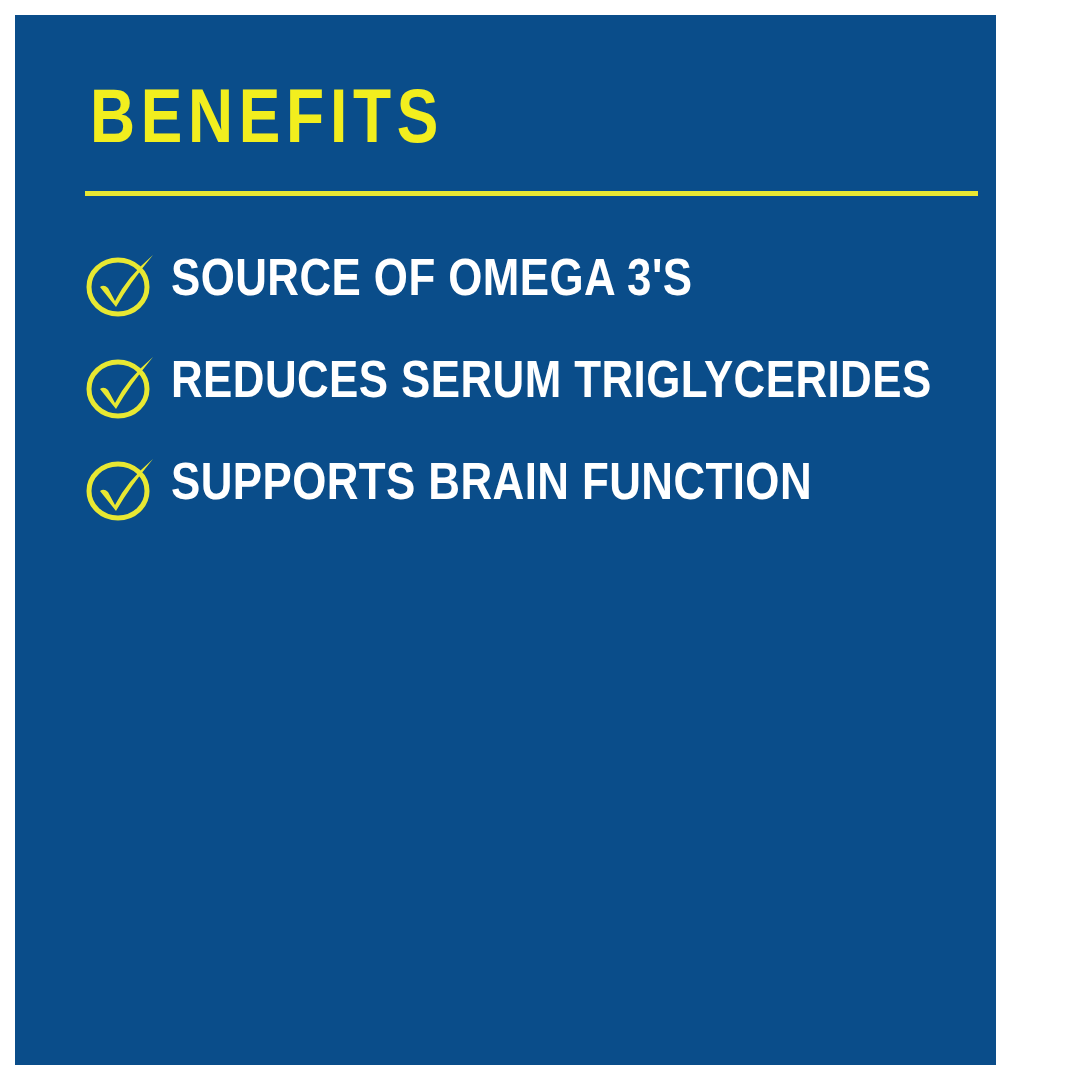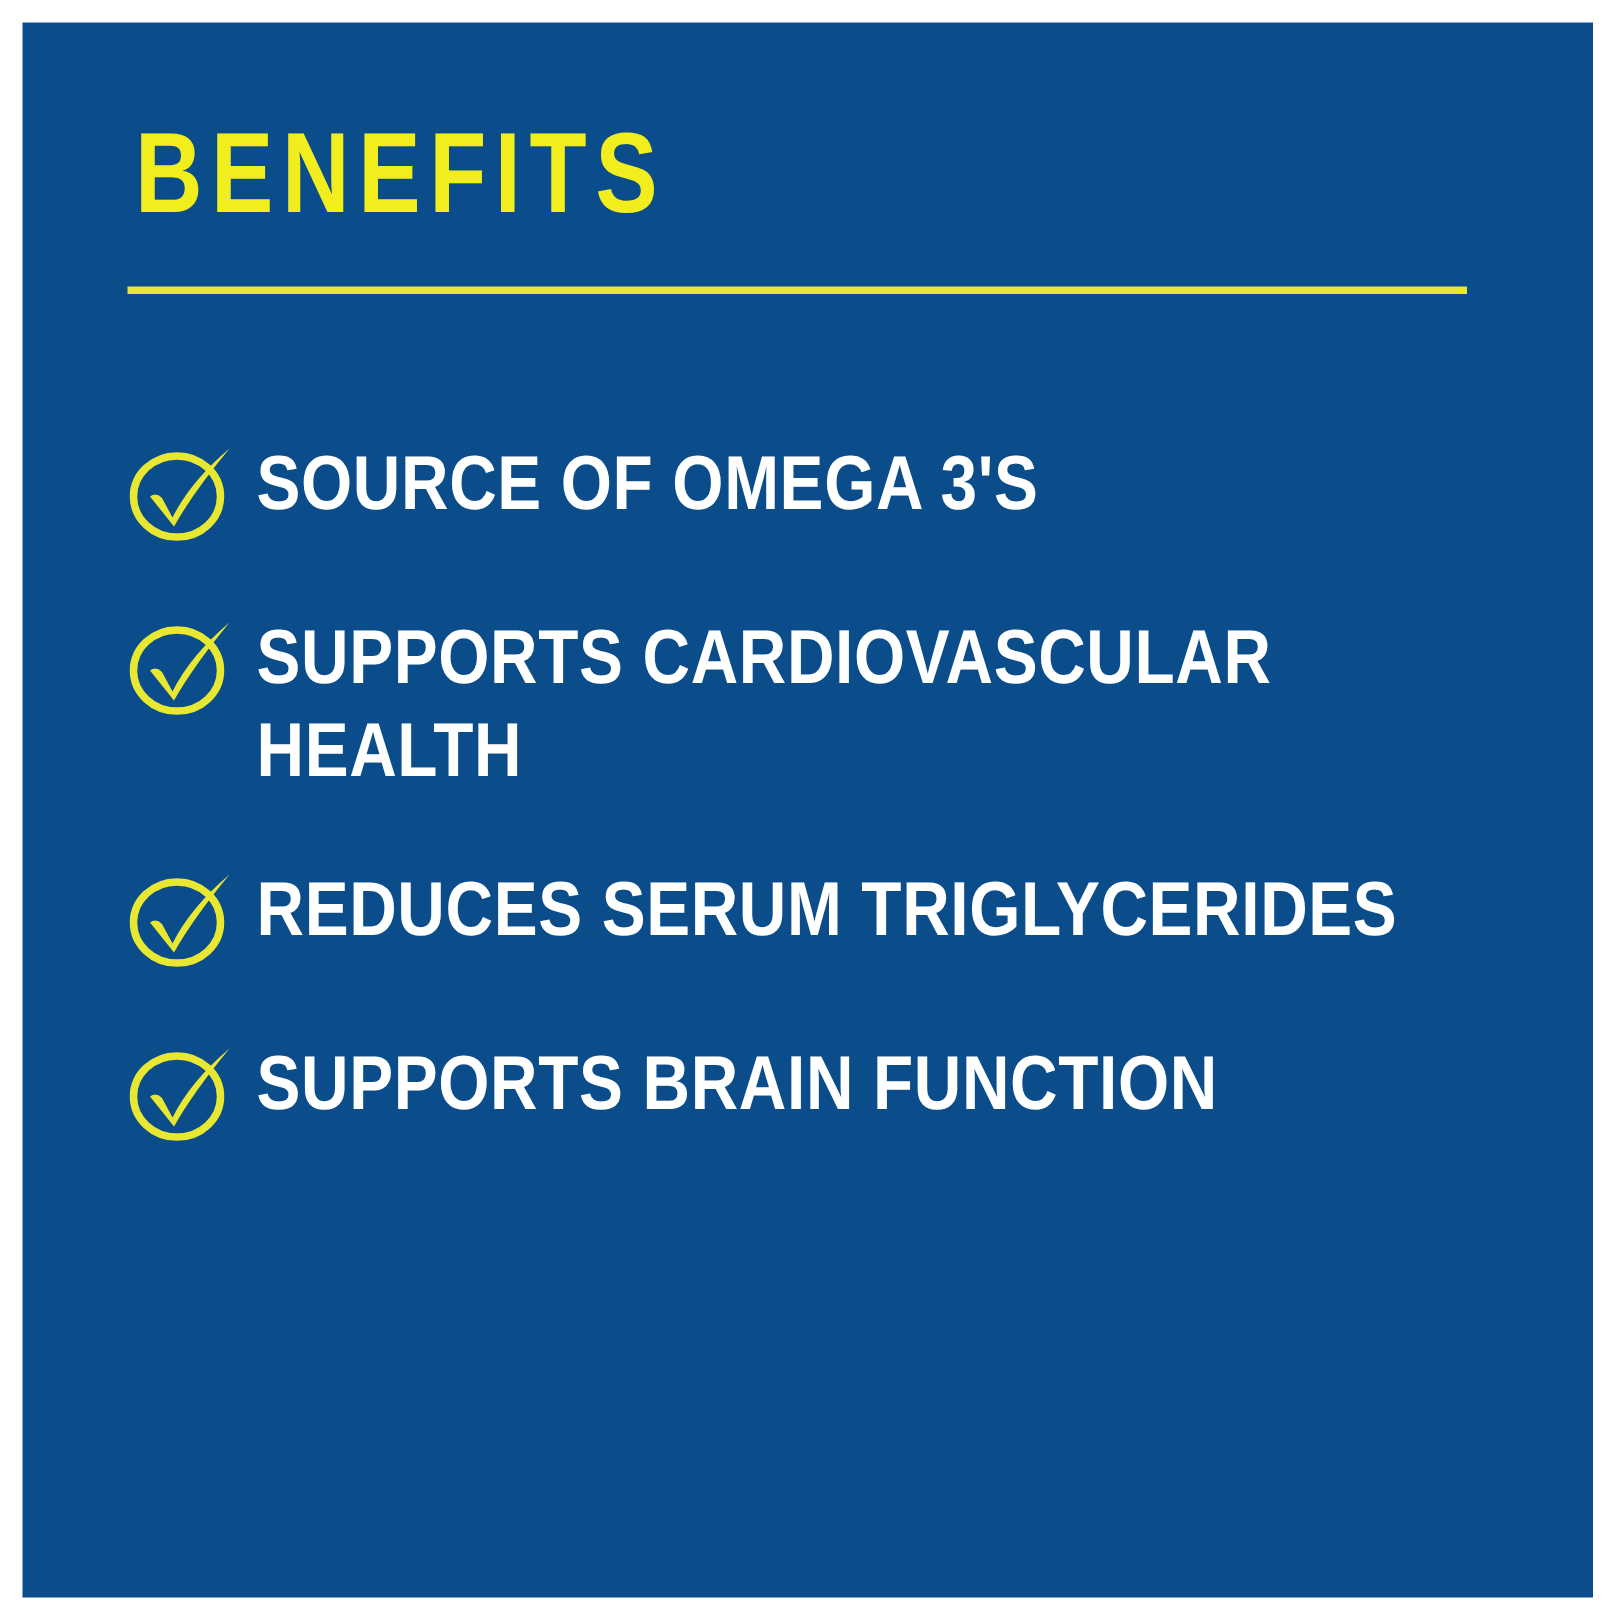--- a/index.html
+++ b/index.html
@@ -10,21 +10,21 @@
   }
   body {
     width: 1080px;
     height: 1080px;
     font-family: "Liberation Sans", sans-serif;
     -webkit-font-smoothing: antialiased;
   }
 
   #root {
     position: relative;
-    width: 1080px;
+    width: 996px;
     height: 1080px;
     background: #ffffff;
     overflow: hidden;
   }
 
   
   #panel {
     position: absolute;
     left: 15px;
     top: 15px;
@@ -66,21 +66,20 @@
     left: 70px;
     top: 232px;
     width: 920px;
   }
 
   .benefit-row {
     position: relative;
     display: flex;
     align-items: flex-start;
     margin-bottom: 30px;
-    margin-top: 44px;
   }
   .benefit-row:last-child { margin-bottom: 0; }
 
   .check-wrap {
     flex: 0 0 auto;
     width: 86px;
     padding-top: 4px;
   }
 
   .check-icon {
@@ -129,32 +128,20 @@
           </span>
   </div>
         <div class="benefit-row">
     <span class="check-wrap">
       <svg class="check-icon" viewBox="0 0 72 68" xmlns="http://www.w3.org/2000/svg" aria-hidden="true">
         <ellipse cx="33" cy="36" rx="29" ry="27" fill="none" stroke="#e8e832" stroke-width="5"></ellipse>
         <path d="M15 36 Q19 33 23 37 L30 50 Q42 26 68 4 Q44 33 31 56 Q23 46 15 36 Z" fill="#e8e832"></path>
       </svg>
     </span>
     <span class="benefit-text">
-            <span class="ln">SUPPORTS CARDIOVASCULAR</span>
-            <span class="ln">HEALTH</span>
-          </span>
-  </div>
-        <div class="benefit-row">
-    <span class="check-wrap">
-      <svg class="check-icon" viewBox="0 0 72 68" xmlns="http://www.w3.org/2000/svg" aria-hidden="true">
-        <ellipse cx="33" cy="36" rx="29" ry="27" fill="none" stroke="#e8e832" stroke-width="5"></ellipse>
-        <path d="M15 36 Q19 33 23 37 L30 50 Q42 26 68 4 Q44 33 31 56 Q23 46 15 36 Z" fill="#e8e832"></path>
-      </svg>
-    </span>
-    <span class="benefit-text">
             <span class="ln">REDUCES SERUM TRIGLYCERIDES</span>
           </span>
   </div>
         <div class="benefit-row">
     <span class="check-wrap">
       <svg class="check-icon" viewBox="0 0 72 68" xmlns="http://www.w3.org/2000/svg" aria-hidden="true">
         <ellipse cx="33" cy="36" rx="29" ry="27" fill="none" stroke="#e8e832" stroke-width="5"></ellipse>
         <path d="M15 36 Q19 33 23 37 L30 50 Q42 26 68 4 Q44 33 31 56 Q23 46 15 36 Z" fill="#e8e832"></path>
       </svg>
     </span>

